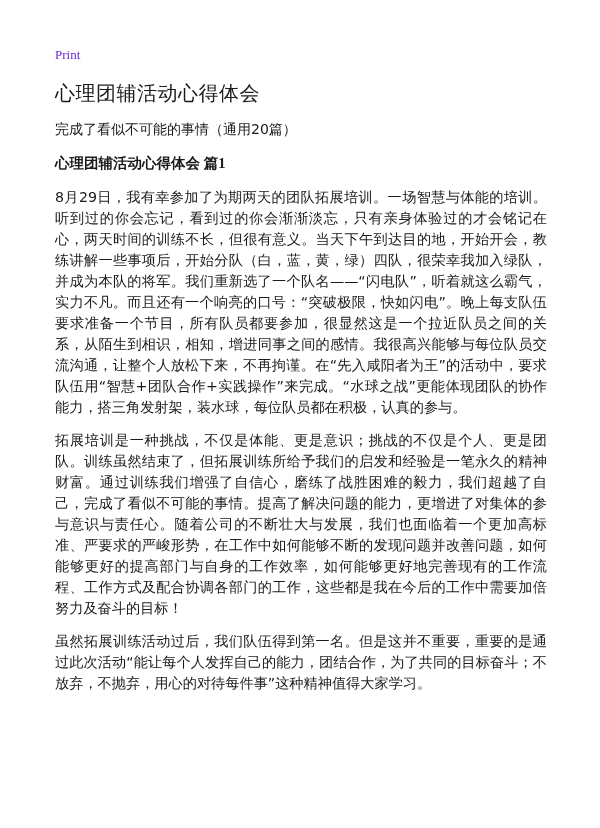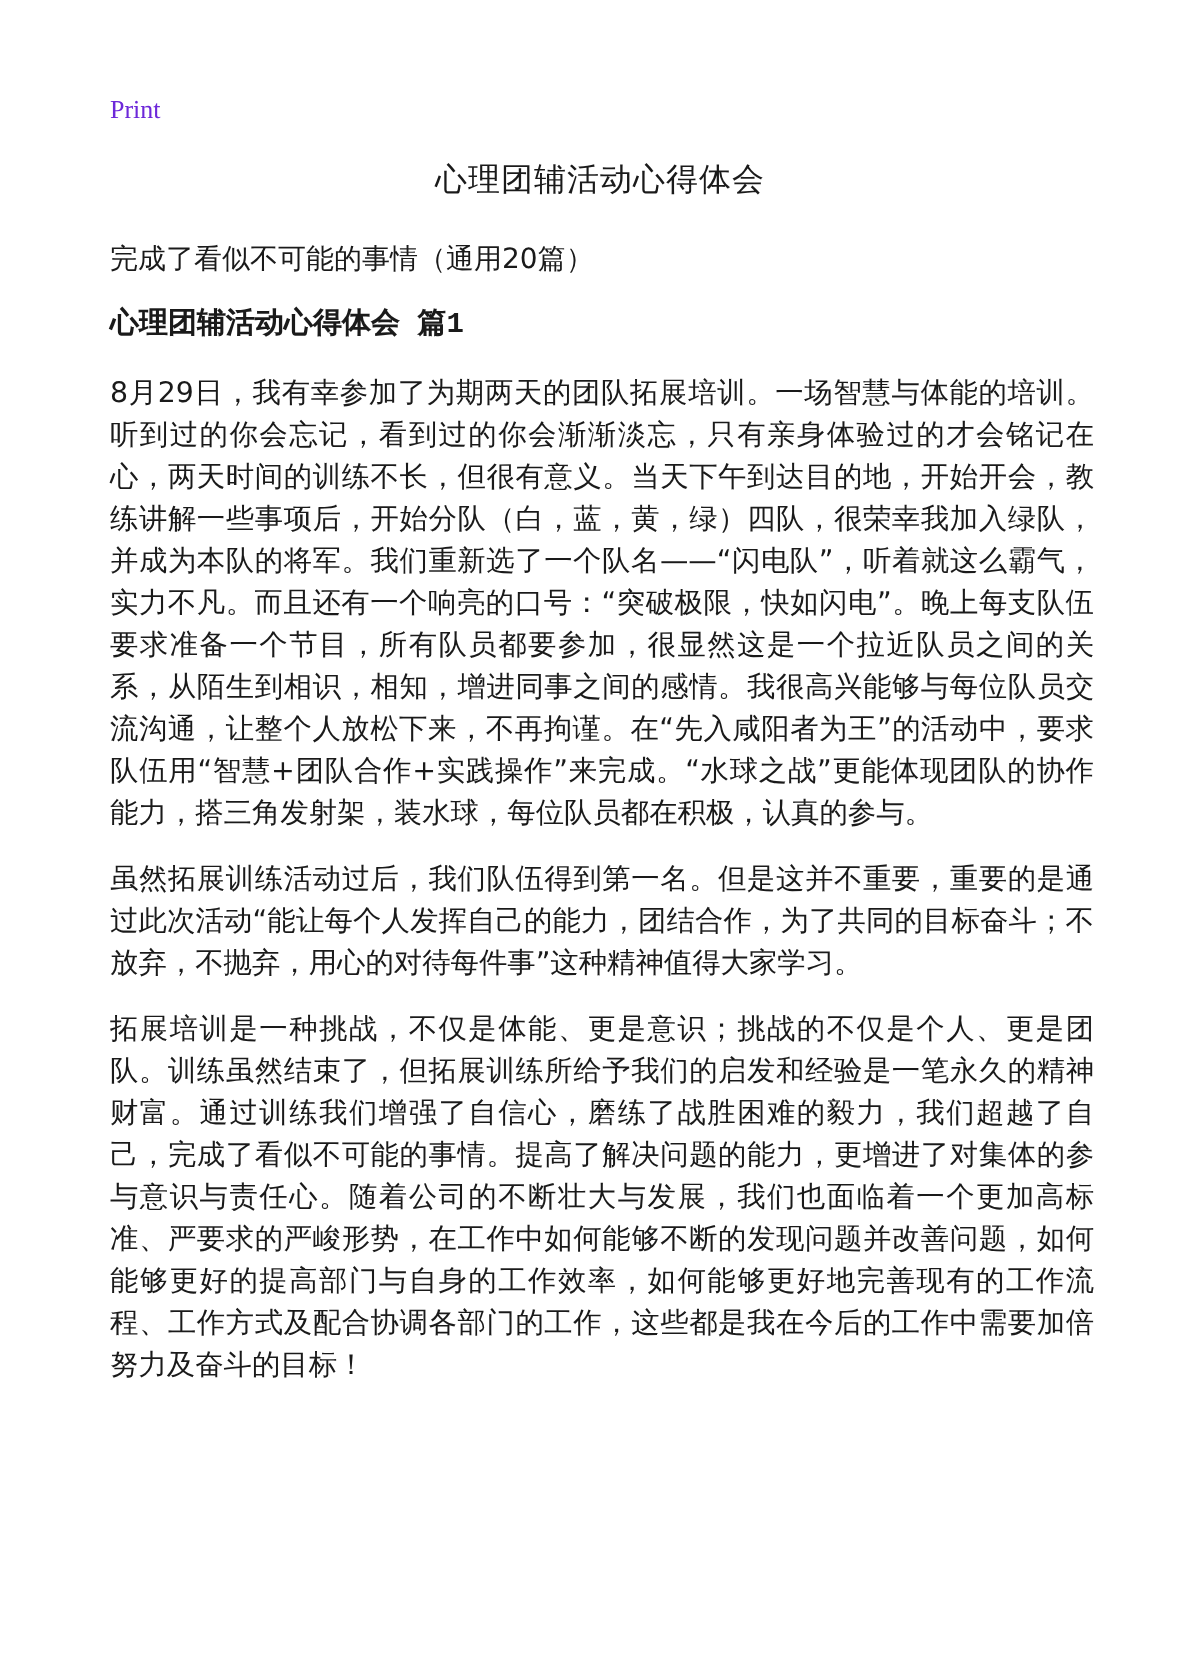--- a/index.html
+++ b/index.html
@@ -1,37 +1,37 @@
 <!DOCTYPE html>
 <html><head>
 <meta charset="utf-8">
 <style>
   html, body { margin: 0; padding: 0; background: #ffffff; }
   body { width: 600px; height: 828px; overflow: hidden; position: relative;
          font-family: "DejaVu Sans", sans-serif; color: #1a1a1a; }
   .page { position: absolute; left: 55px; top: 0; width: 500px; }
   .print { position: absolute; top: 47px; left: 0; font-family: "Liberation Serif", serif; font-size: 13px; color: #6d28d9; }
-  .title { position: absolute; top: 80px; left: 0; width: 490px; text-align: center; font-size: 16px; font-weight: normal; margin: 0; letter-spacing: 0.5px; }
+  .title { position: absolute; top: 80px; left: 0; width: 490px; text-align: left; font-size: 20px; font-weight: normal; margin: 0; letter-spacing: 0.5px; }
   .subtitle { position: absolute; top: 121px; left: 0; font-size: 14px; margin: 0; }
   .body { position: absolute; top: 150px; left: 0; width: 492px; }
   p { margin: 0 0 12px 0; font-size: 14.2px; line-height: 21px; text-align: justify; word-break: break-all; }
-  h2 { margin: 0 0 13px 0; font-size: 14.5px; line-height: 21px; font-weight: bold; font-family: Liberation Mono, monospace; }
+  h2 { margin: 0 0 13px 0; font-size: 14.5px; line-height: 21px; font-weight: bold; font-family: Liberation Serif, serif; }
   .sec { margin-top: 3px; }
 </style>
 </head>
 <body>
 
 <div class="page">
   <div class="print">Print</div>
   <h1 class="title">心理团辅活动心得体会</h1>
   <div class="subtitle">完成了看似不可能的事情（通用20篇）</div>
 
   <div class="body">
 
     <div class="sec">
       <h2>心理团辅活动心得体会 篇1</h2>
       <p>8月29日，我有幸参加了为期两天的团队拓展培训。一场智慧与体能的培训。听到过的你会忘记，看到过的你会渐渐淡忘，只有亲身体验过的才会铭记在心，两天时间的训练不长，但很有意义。当天下午到达目的地，开始开会，教练讲解一些事项后，开始分队（白，蓝，黄，绿）四队，很荣幸我加入绿队，并成为本队的将军。我们重新选了一个队名——“闪电队”，听着就这么霸气，实力不凡。而且还有一个响亮的口号：“突破极限，快如闪电”。晚上每支队伍要求准备一个节目，所有队员都要参加，很显然这是一个拉近队员之间的关系，从陌生到相识，相知，增进同事之间的感情。我很高兴能够与每位队员交流沟通，让整个人放松下来，不再拘谨。在“先入咸阳者为王”的活动中，要求队伍用“智慧+团队合作+实践操作”来完成。“水球之战”更能体现团队的协作能力，搭三角发射架，装水球，每位队员都在积极，认真的参与。</p>
+      <p>拓展培训是一种挑战，不仅是体能、更是意识；挑战的不仅是个人、更是团队。训练虽然结束了，但拓展训练所给予我们的启发和经验是一笔永久的精神财富。通过训练我们增强了自信心，磨练了战胜困难的毅力，我们超越了自己，完成了看似不可能的事情。提高了解决问题的能力，更增进了对集体的参与意识与责任心。随着公司的不断壮大与发展，我们也面临着一个更加高标准、严要求的严峻形势，在工作中如何能够不断的发现问题并改善问题，如何能够更好的提高部门与自身的工作效率，如何能够更好地完善现有的工作流程、工作方式及配合协调各部门的工作，这些都是我在今后的工作中需要加倍努力及奋斗的目标！</p>
       <p>虽然拓展训练活动过后，我们队伍得到第一名。但是这并不重要，重要的是通过此次活动“能让每个人发挥自己的能力，团结合作，为了共同的目标奋斗；不放弃，不抛弃，用心的对待每件事”这种精神值得大家学习。</p>
-      <p>拓展培训是一种挑战，不仅是体能、更是意识；挑战的不仅是个人、更是团队。训练虽然结束了，但拓展训练所给予我们的启发和经验是一笔永久的精神财富。通过训练我们增强了自信心，磨练了战胜困难的毅力，我们超越了自己，完成了看似不可能的事情。提高了解决问题的能力，更增进了对集体的参与意识与责任心。随着公司的不断壮大与发展，我们也面临着一个更加高标准、严要求的严峻形势，在工作中如何能够不断的发现问题并改善问题，如何能够更好的提高部门与自身的工作效率，如何能够更好地完善现有的工作流程、工作方式及配合协调各部门的工作，这些都是我在今后的工作中需要加倍努力及奋斗的目标！</p>
     </div>
 
   </div>
 </div>
 
 </body></html>

